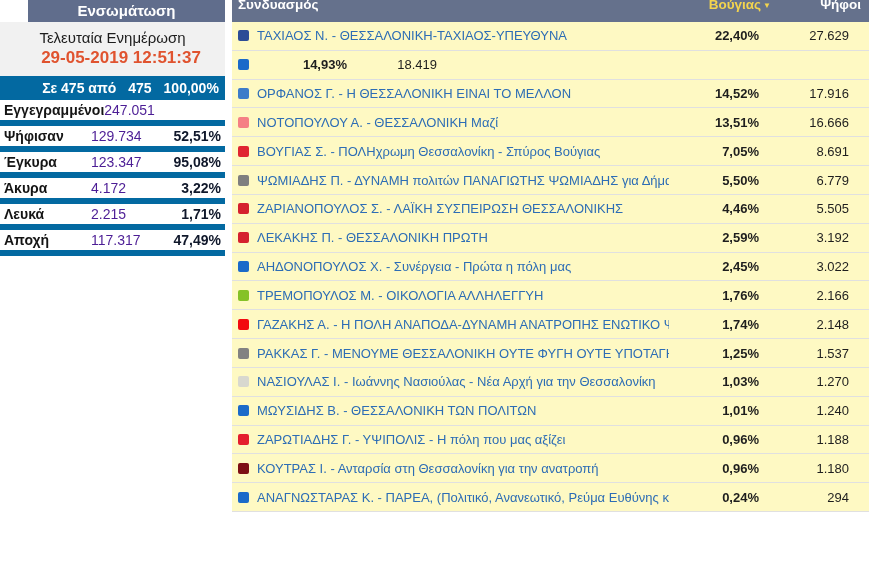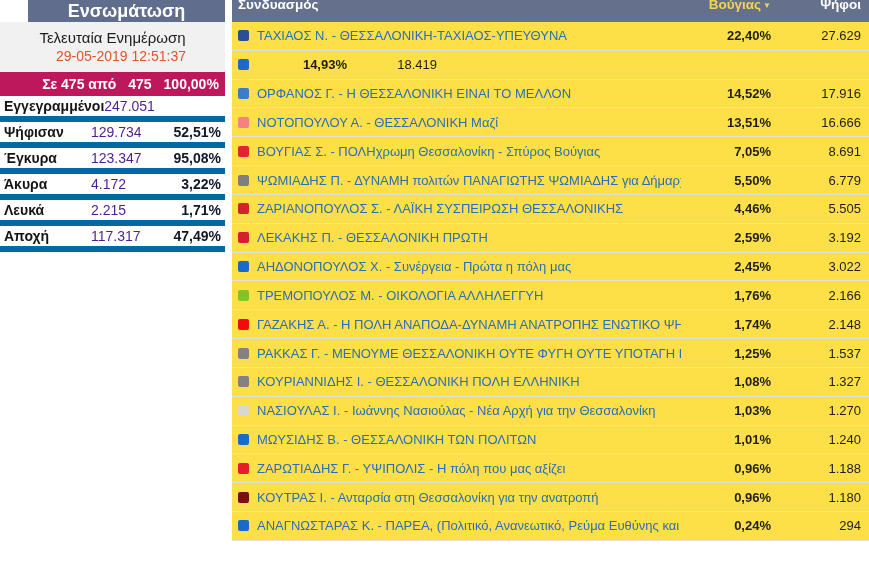--- a/index.html
+++ b/index.html
@@ -2,44 +2,44 @@
 <html><head>
 <meta charset="utf-8">
 <style>
   * { box-sizing: border-box; margin: 0; padding: 0; }
   html,body { width: 869px; height: 570px; overflow: hidden; background: #fff;
               font-family: "Liberation Sans", sans-serif; font-size: 13px; color: #222; }
   .app { position: relative; width: 869px; height: 570px; }
 
   
   .sidebar { position: absolute; left: 0; top: 0; width: 225px; }
-  .side-title { background: #606d8c; color: #fff; font-weight: bold; font-size: 18px;
+  .side-title { background: #606d8c; color: #fff; font-weight: bold; font-size: 15px;
                 height: 22px; line-height: 22px; text-align: center; margin-left: 28px; }
   .update-box { background: #f1f1f1; text-align: center; padding: 7px 0 8px; }
   .update-label { font-size: 15px; color: #1d1d1d; }
-  .update-value { font-size: 14px; font-weight: normal; color: #e0532f; margin-top: 2px; padding-left: 17px; }
-  .progress-bar { background: #be185d; color: #fff; font-weight: bold; font-size: 14px;
+  .update-value { font-size: 17px; font-weight: bold; color: #e0532f; margin-top: 2px; padding-left: 17px; }
+  .progress-bar { background: #0369a1; color: #fff; font-weight: bold; font-size: 14px;
                   height: 24px; line-height: 24px; text-align: center; padding-left: 36px; }
   .progress-bar span { margin: 0 6px; }
   .stat-row { display: flex; align-items: center; height: 26px; padding: 0 4px;
               border-bottom: 6px solid #0369a1; font-size: 14px; }
   .stat-label { flex: 1; font-weight: bold; color: #141414; }
   .stat-value { width: 68px; color: #4c1d95; }
   .stat-pct { width: 62px; text-align: right; font-weight: bold; color: #0f172a; }
 
   
   .results { position: absolute; left: 232px; top: 0; width: 637px; }
   .thead { display: flex; align-items: center; background: #65718c; color: #fff;
            font-weight: bold; height: 22px; padding: 0 8px 13px 6px; font-size: 13.5px; }
   .th.name { flex: 1; text-align: left; cursor: pointer; }
   .th.pct { width: 90px; text-align: right; color: #f3d44e; cursor: pointer; }
   .th.votes { width: 90px; text-align: right; cursor: pointer; }
   .tri { font-size: 8px; vertical-align: 1px; margin-left: 2px; }
-  .trow { display: flex; align-items: center; height: 28.84px; padding: 0 8px 0 6px;
-          border-bottom: 1px solid #e0e0e0; background: #fde047; }
+  .trow { display: flex; align-items: center; height: 28.84px; padding: 0 20px 0 6px;
+          border-bottom: 1px solid #e0e0e0; background: #fef9c3; }
   .sq { width: 11px; height: 11px; border-radius: 2px; flex: 0 0 11px; margin-right: 8px; }
   .cname { flex: 1; color: #2d6db5; white-space: nowrap; overflow: hidden; cursor: pointer; }
   .cpct { width: 90px; text-align: right; font-weight: bold; color: #1e1e1e; }
   .cvotes { width: 90px; text-align: right; color: #1e1e1e; }
 </style>
 </head>
 <body>
 
 <div class="app">
 
@@ -158,26 +158,20 @@
           <span class="cpct">1,74%</span>
           <span class="cvotes">2.148</span>
         </div>
         <div class="trow">
           <span class="sq" style="background: rgb(130, 130, 130);"></span>
           <span class="cname">ΡΑΚΚΑΣ Γ. - ΜΕΝΟΥΜΕ ΘΕΣΣΑΛΟΝΙΚΗ ΟΥΤΕ ΦΥΓΗ ΟΥΤΕ ΥΠΟΤΑΓΗ ΠΡΩΤΟΒΟΥΛ</span>
           <span class="cpct">1,25%</span>
           <span class="cvotes">1.537</span>
         </div>
         <div class="trow">
-          <span class="sq" style="background: rgb(130, 130, 130);"></span>
-          <span class="cname">ΚΟΥΡΙΑΝΝΙΔΗΣ Ι. - ΘΕΣΣΑΛΟΝΙΚΗ ΠΟΛΗ ΕΛΛΗΝΙΚΗ</span>
-          <span class="cpct">1,08%</span>
-          <span class="cvotes">1.327</span>
-        </div>
-        <div class="trow">
           <span class="sq" style="background: rgb(216, 216, 207);"></span>
           <span class="cname">ΝΑΣΙΟΥΛΑΣ Ι. - Ιωάννης Νασιούλας - Νέα Αρχή για την Θεσσαλονίκη</span>
           <span class="cpct">1,03%</span>
           <span class="cvotes">1.270</span>
         </div>
         <div class="trow">
           <span class="sq" style="background: rgb(27, 106, 201);"></span>
           <span class="cname">ΜΩΥΣΙΔΗΣ Β. - ΘΕΣΣΑΛΟΝΙΚΗ ΤΩΝ ΠΟΛΙΤΩΝ</span>
           <span class="cpct">1,01%</span>
           <span class="cvotes">1.240</span>

